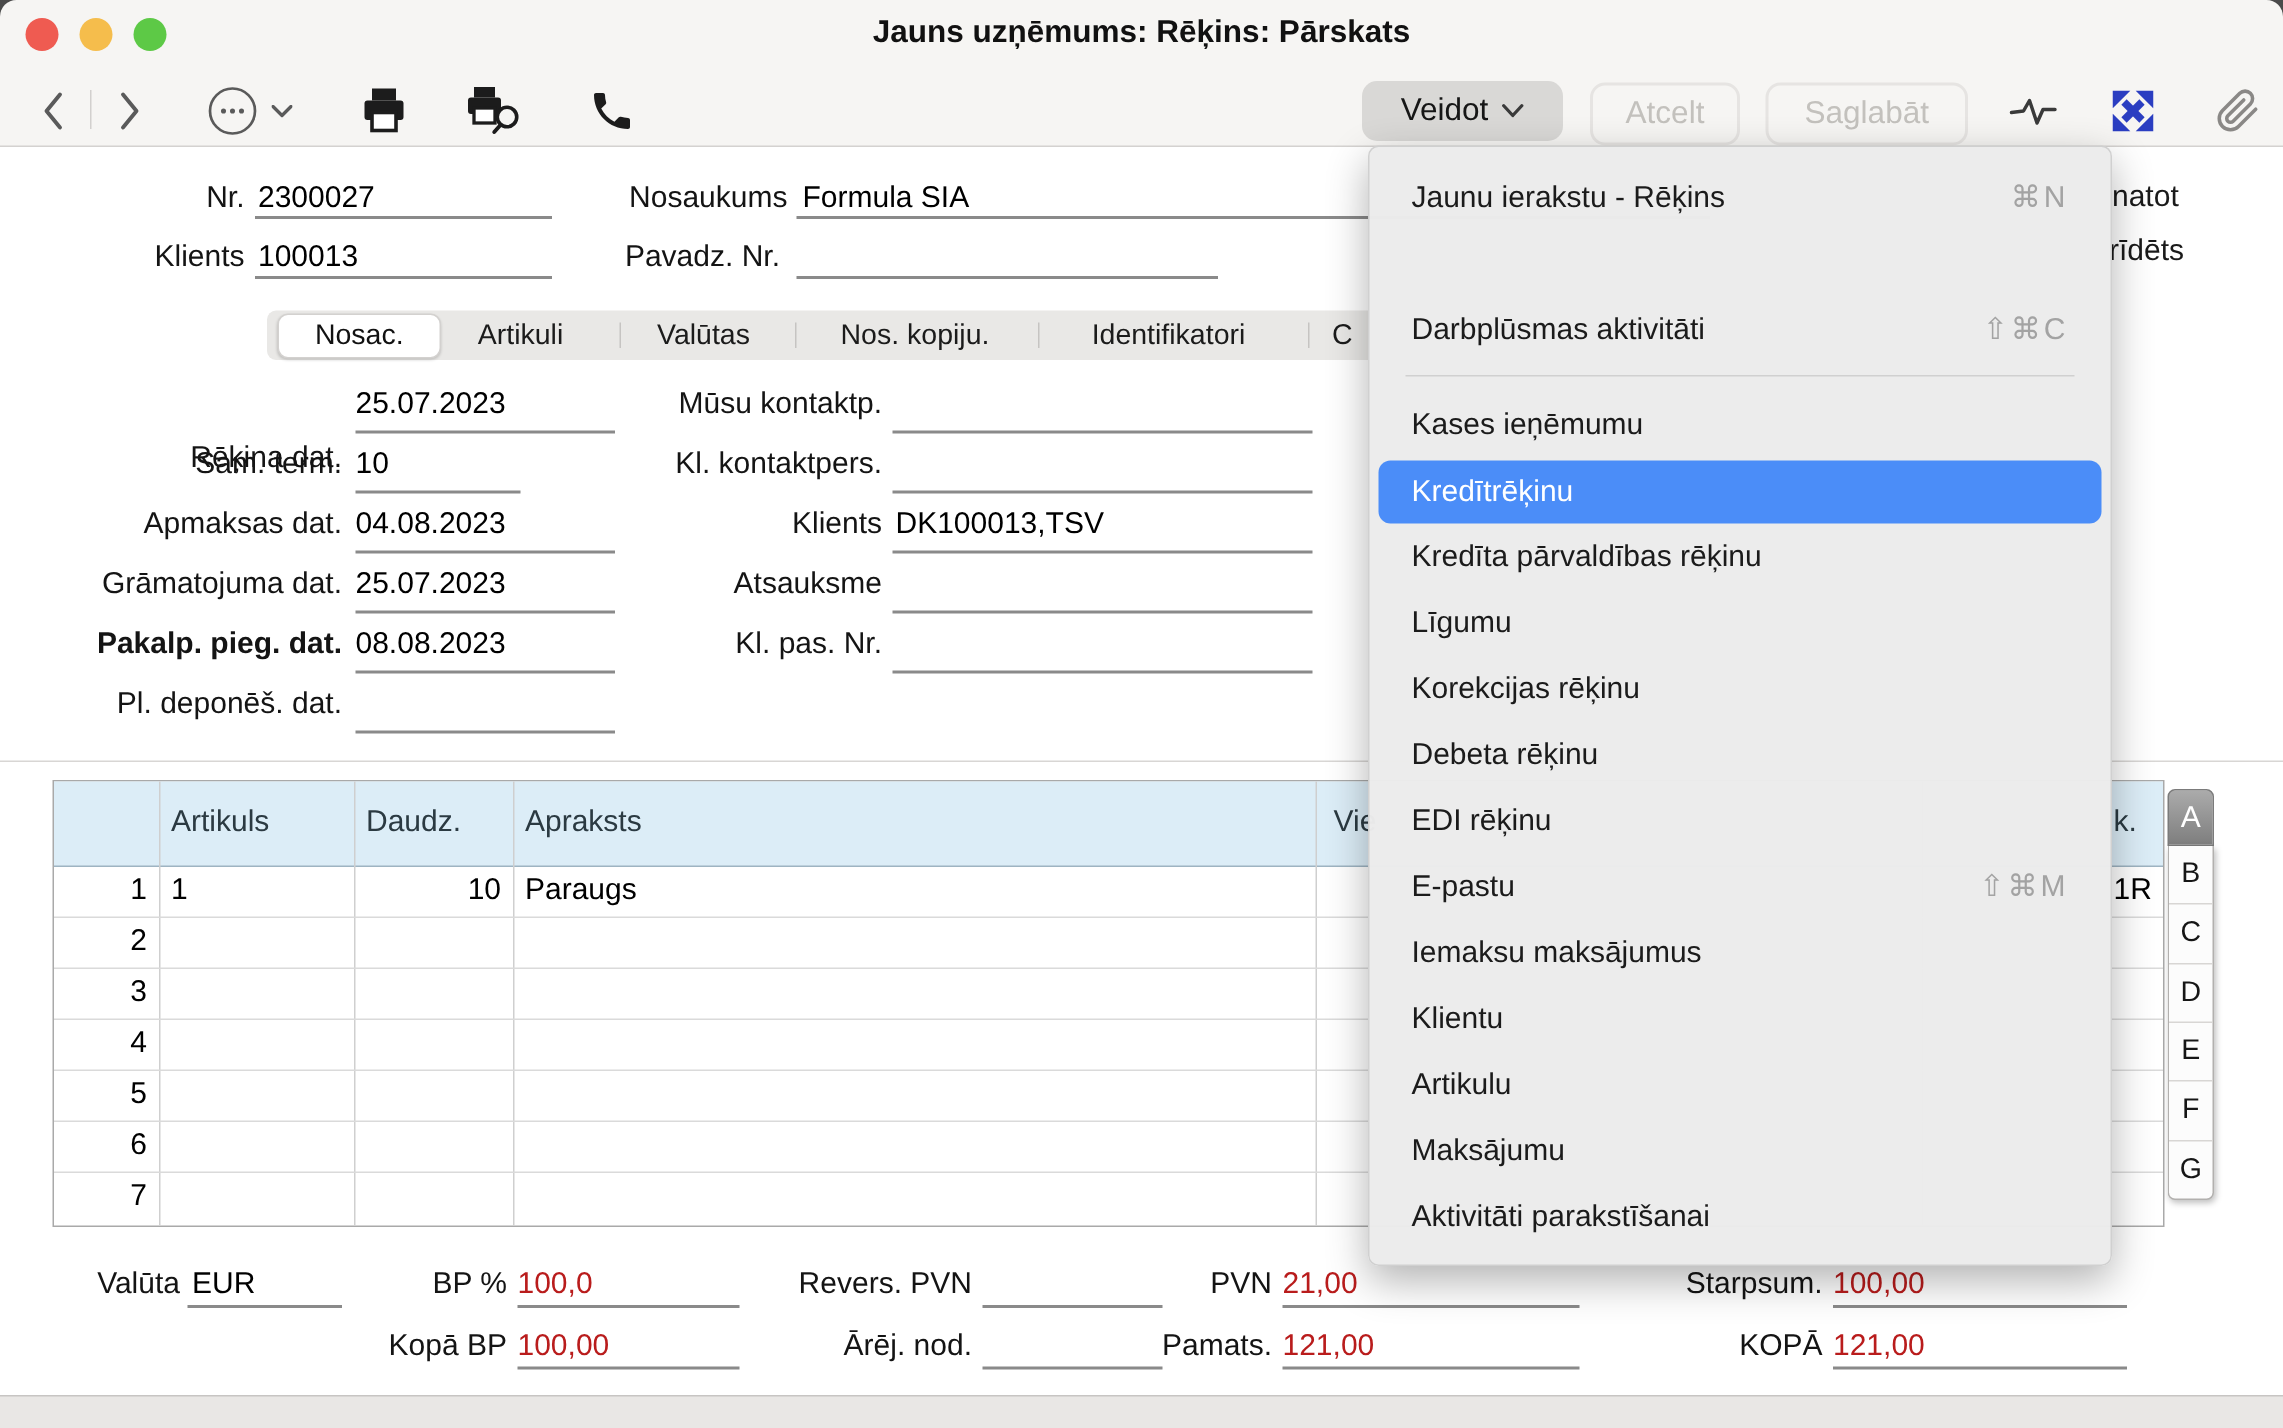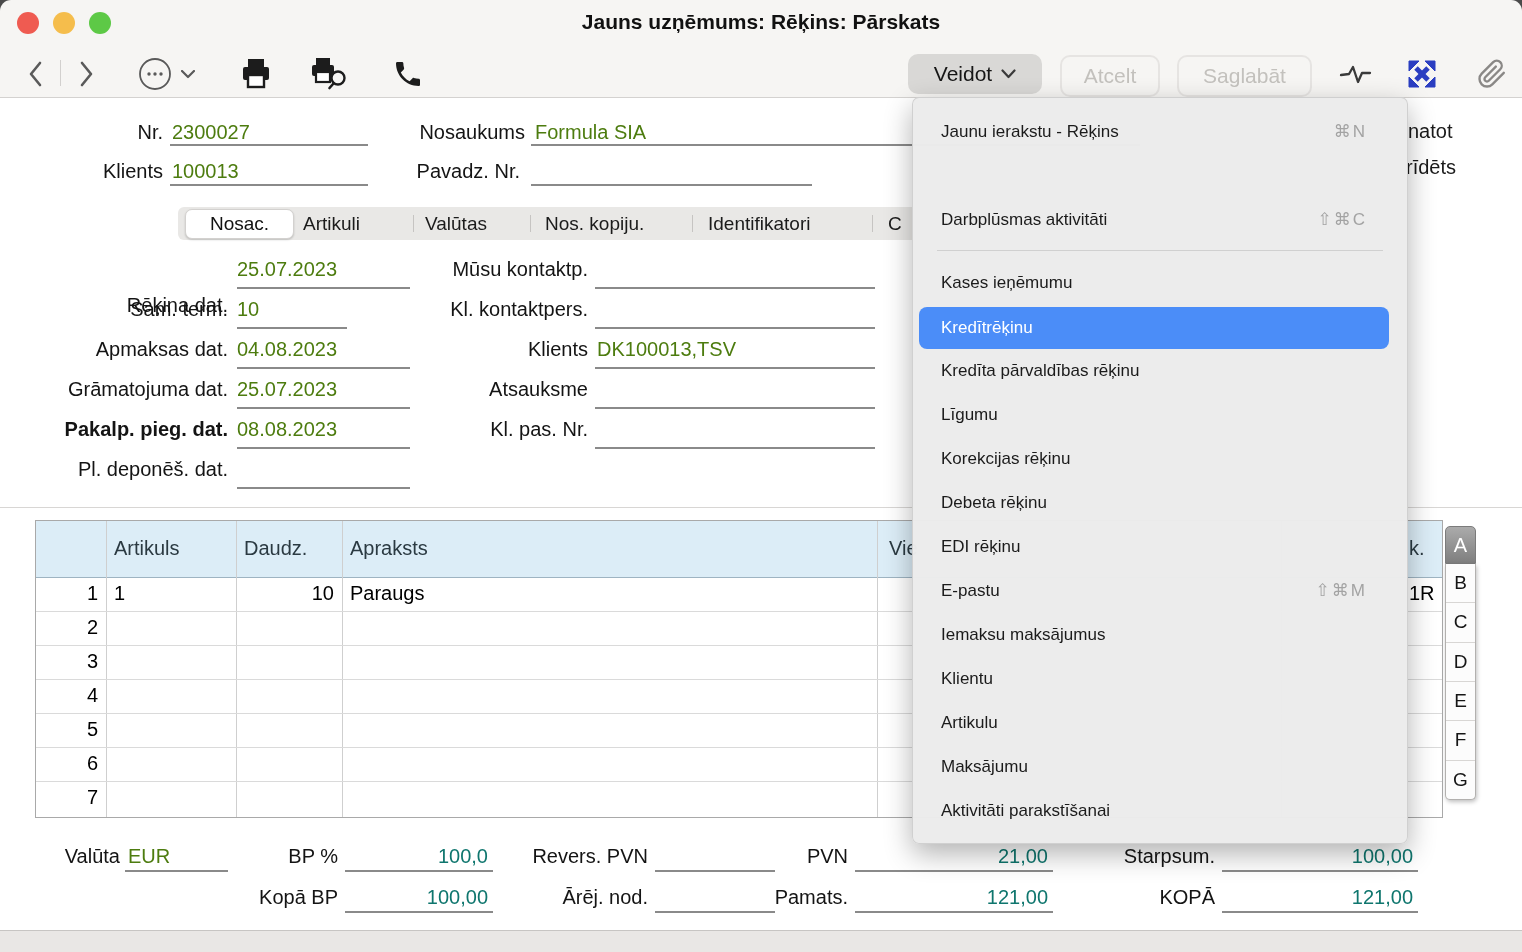--- a/index.html
+++ b/index.html
@@ -6,40 +6,40 @@
     --menu-highlight:#4B8DF8;
     --table-header-bg:#DCEDF7;
     --expand-blue:#2B3EC1;
   }
   html,body{margin:0;padding:0;}
   body{background:#4a4a4a;font-family:"Liberation Sans","DejaVu Sans",sans-serif;}
   #window{position:relative;width:1522px;height:952px;background:#f6f5f3;
     border-radius:11px 11px 0 0;overflow:hidden;margin:0 auto;}
   .abs{position:absolute;}
   .lbl{position:absolute;font-size:20px;color:#141414;text-align:right;white-space:nowrap;}
-  .val{position:absolute;font-size:20px;color:#4d7c0f;white-space:nowrap;}
-  .val-r{position:absolute;font-size:20px;color:#0f766e;text-align:right;white-space:nowrap;}
+  .val{position:absolute;font-size:20px;color:#000000;white-space:nowrap;}
+  .val-r{position:absolute;font-size:20px;color:#b91c1c;text-align:left;white-space:nowrap;}
   .uline{position:absolute;height:2px;background:#8a8a8a;}
   
   .tl{position:absolute;top:12px;width:22px;height:22px;border-radius:50%;}
   #title{position:absolute;top:10px;left:0;width:100%;text-align:center;
     font-size:21px;font-weight:bold;color:#111;}
   
   .tbicon{position:absolute;top:56px;width:36px;height:36px;display:flex;
     align-items:center;justify-content:center;cursor:default;}
   .btn-ghost{position:absolute;top:55px;height:38px;border:2px solid #e6e4e2;border-radius:10px;
     color:#c3c1bd;font-size:21px;display:flex;align-items:center;justify-content:center;background:transparent;}
   #veidot-btn{position:absolute;left:908px;top:54px;width:134px;height:40px;background:#d9d8d6;
     border-radius:10px;display:flex;align-items:center;justify-content:center;gap:9px;
     font-size:21px;color:#161616;}
   #toolbar-divider{position:absolute;top:97px;left:0;width:100%;height:1px;background:#d4d2d0;}
   #content-bg{position:absolute;top:98px;left:0;width:100%;height:832px;background:#ffffff;}
   
   #tabstrip{position:absolute;left:178px;top:207px;width:1230px;height:33px;background:#e9e8e6;border-radius:6px;}
-  .tab{position:absolute;top:213px;font-size:19px;color:#1b1b1b;text-align:left;white-space:nowrap;}
+  .tab{position:absolute;top:213px;font-size:19px;color:#1b1b1b;text-align:center;white-space:nowrap;}
   #tab-selected{position:absolute;left:185px;top:209px;width:107px;height:28px;background:#fff;
     border:1px solid #d3d1cf;border-radius:7px;box-shadow:0 1px 2px rgba(0,0,0,.18);
     display:flex;align-items:center;justify-content:center;font-size:19px;color:#111;}
   .tabdiv{position:absolute;top:215px;width:1px;height:17px;background:#c6c4c2;}
   
   #grid{position:absolute;left:35px;top:520px;width:1406px;height:296px;border:1px solid #a9a9a9;background:#fff;}
   #grid-header{position:absolute;left:0;top:0;width:100%;height:56px;background:var(--table-header-bg);
     border-bottom:1px solid #9eb4c2;}
   .gh{position:absolute;top:16px;font-size:20px;color:#2b3a42;white-space:nowrap;}
   .gcol{position:absolute;top:0;bottom:0;width:1px;background:#cfcfcf;}
@@ -52,22 +52,22 @@
     color:#fff;font-size:20px;display:flex;align-items:center;justify-content:center;box-sizing:border-box;}
   #sidetabs{position:absolute;left:1445px;top:564px;width:31px;height:236px;background:#fcfcfc;
     border:1px solid #b2b0ae;border-top:none;border-radius:0 0 5px 5px;box-shadow:1px 2px 4px rgba(0,0,0,.25);
     box-sizing:border-box;display:flex;flex-direction:column;}
   .sidetab{flex:1;display:flex;align-items:center;justify-content:center;font-size:19px;color:#161616;
     border-bottom:1px solid #d8d6d4;}
   .sidetab:last-child{border-bottom:none;}
   
   #menu{position:absolute;left:912px;top:97px;width:496px;height:747px;background:rgba(236,236,236,.98);
     border:1px solid rgba(0,0,0,.12);border-radius:7px;box-shadow:0 10px 28px rgba(0,0,0,.30);z-index:50;box-sizing:border-box;}
-  .mitem{position:absolute;left:6px;right:18px;height:44px;line-height:44px;padding-left:22px;
-    font-size:17px;color:#1b1b1b;white-space:nowrap;}
+  .mitem{position:absolute;left:6px;right:6px;height:44px;line-height:44px;padding-left:22px;
+    font-size:20px;color:#1b1b1b;white-space:nowrap;}
   .mshort{position:absolute;right:22px;top:0;color:#a3a3a3;letter-spacing:2px;}
   .mitem.hl{background:var(--menu-highlight);color:#fff;border-radius:8px;height:42px;line-height:42px;}
   #menu-sep{position:absolute;left:24px;right:24px;top:152px;height:1px;background:#d0d0d0;}
   .clip-frag{position:absolute;font-size:20px;color:#1a1a1a;white-space:nowrap;z-index:1;}
   
   #statusbar{position:absolute;left:0;top:930px;width:100%;height:22px;background:#e9e7e5;border-top:1px solid #c7c5c3;}
   svg{display:block;}
 </style>
 </head>
 <body>

